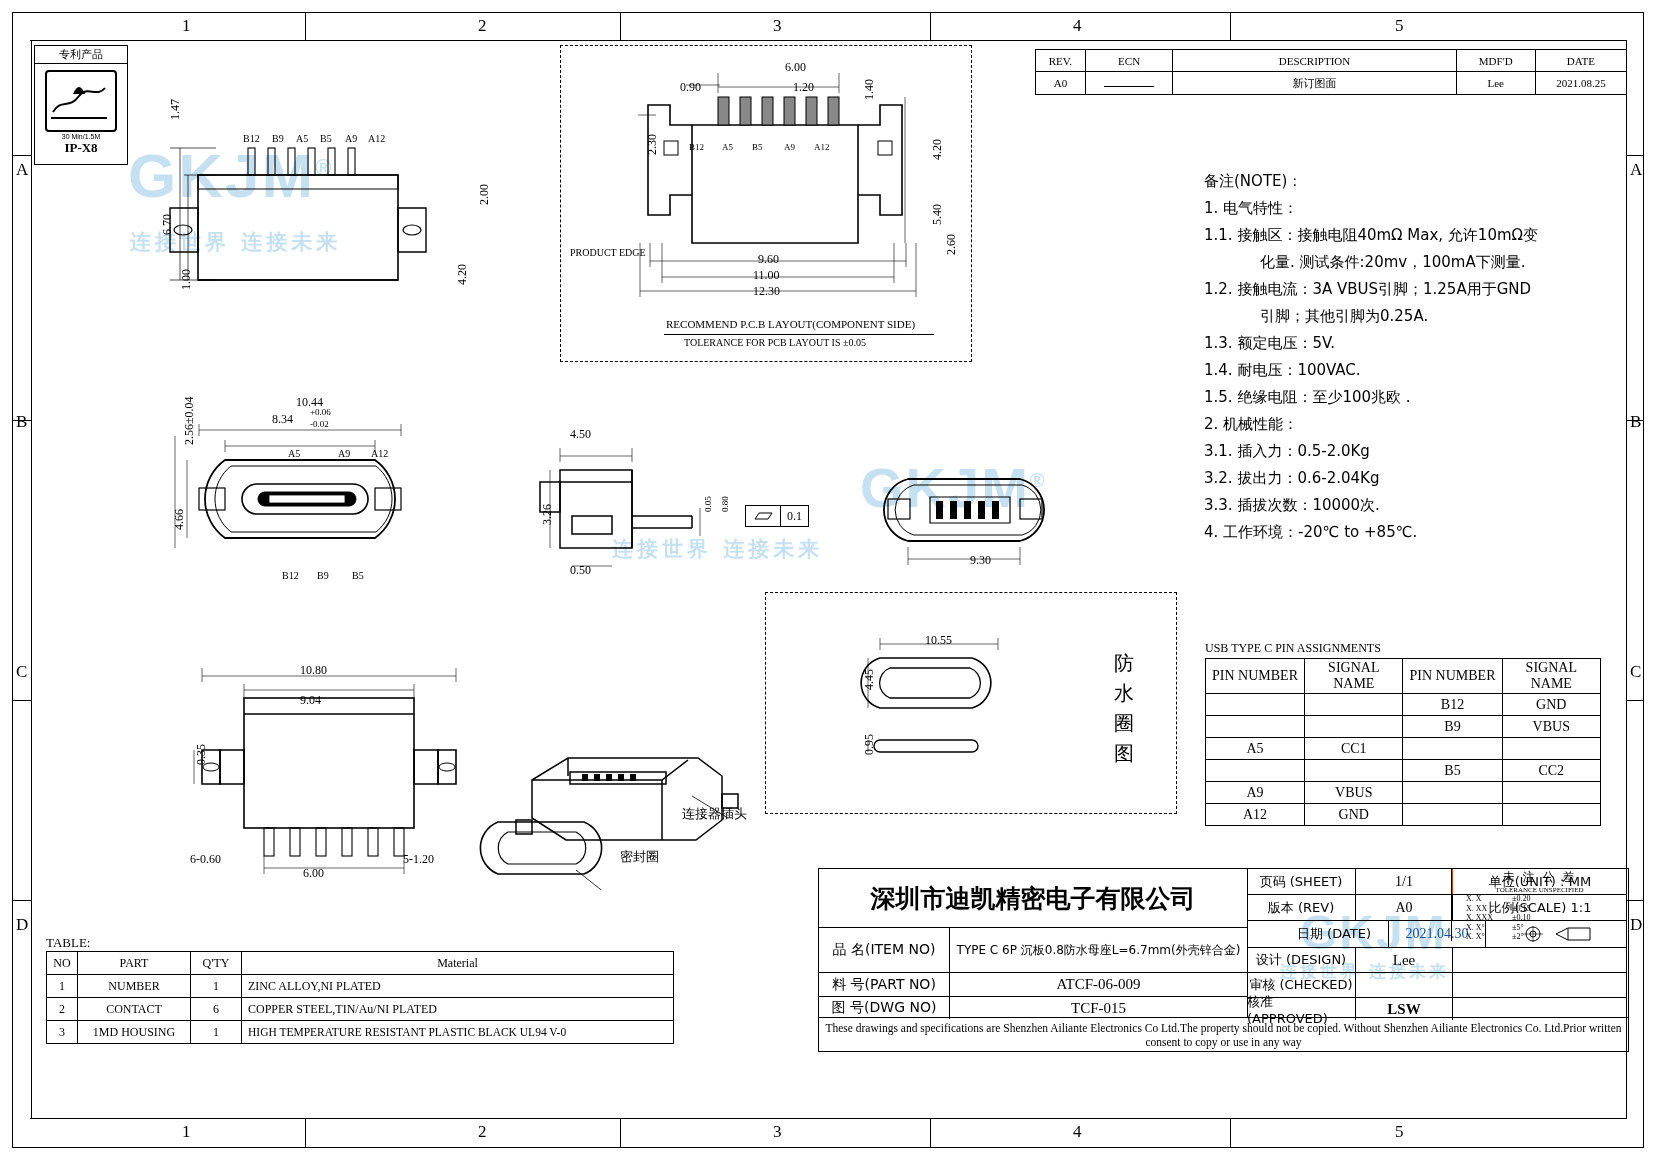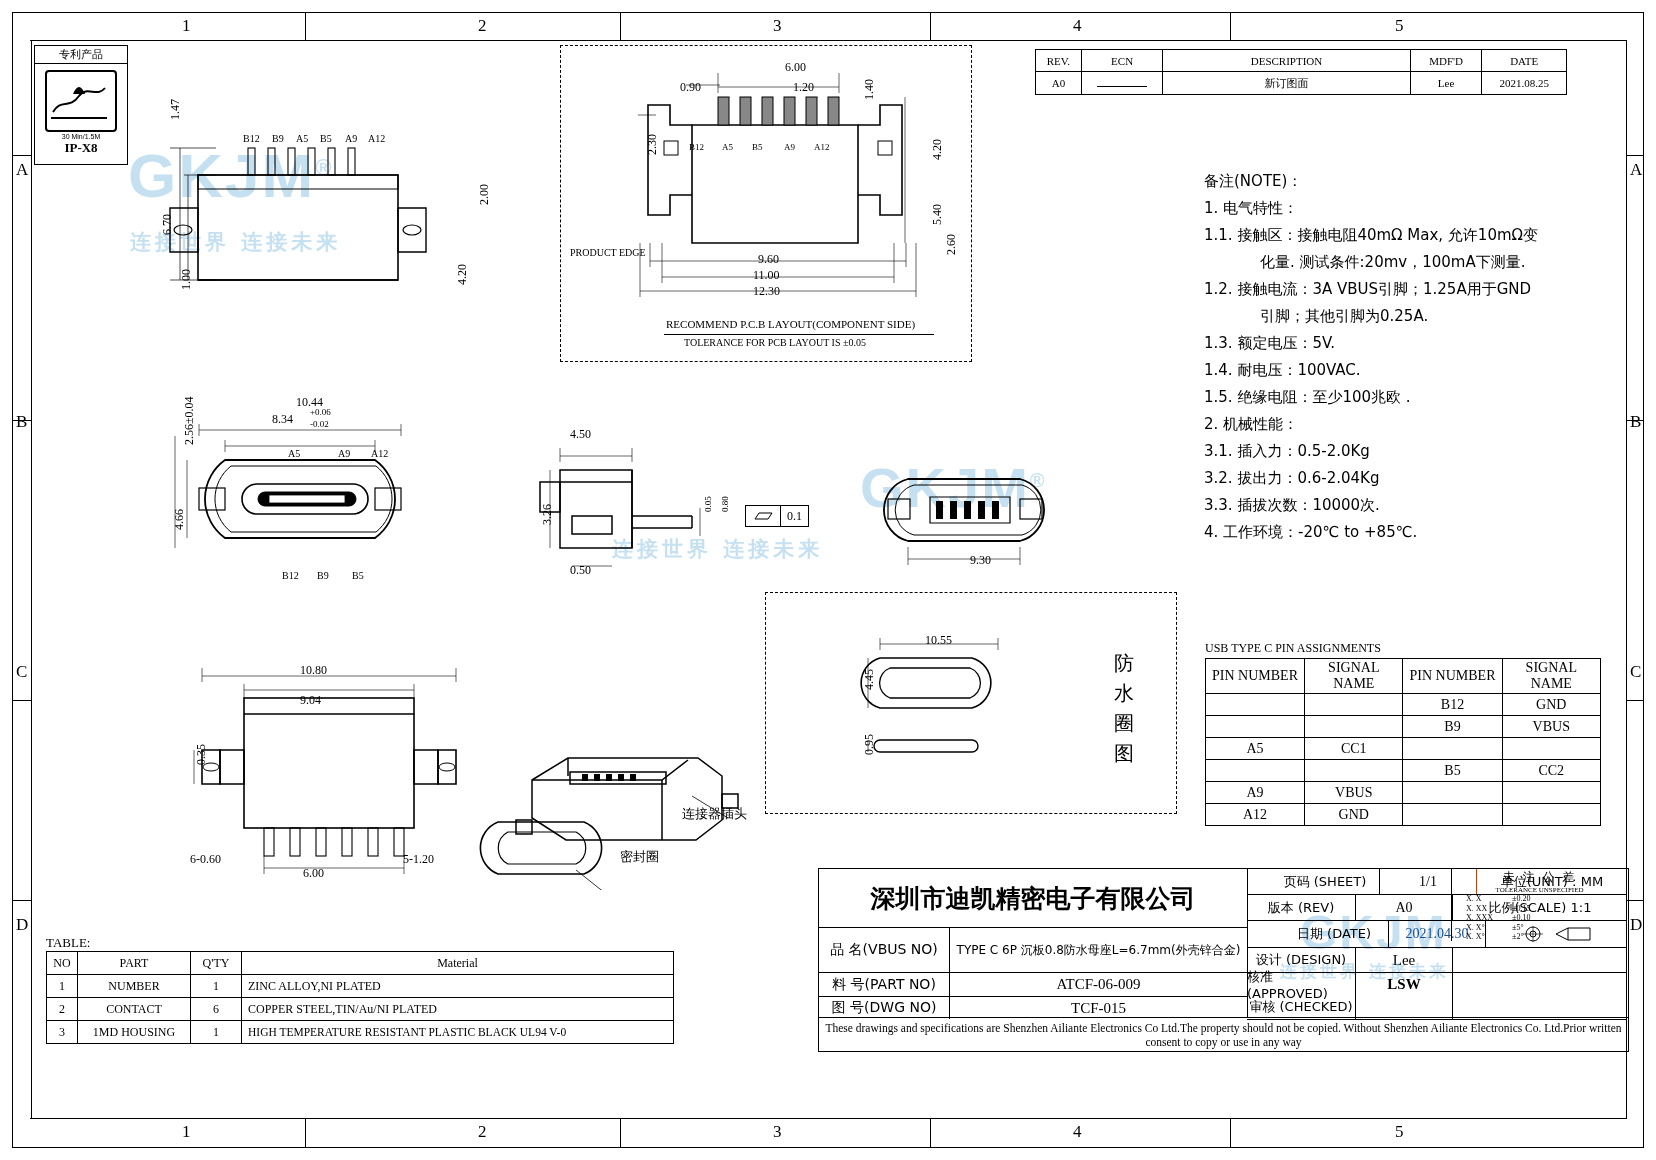--- a/index.html
+++ b/index.html
@@ -92,21 +92,21 @@
 
   <div class="wm" style="left:860px;top:455px;font-size:56px;letter-spacing:2px;">
     <span>GKJM</span><span style="font-size:20px;vertical-align:super;">®</span>
   </div>
   <div class="wm cn" style="left:612px;top:535px;font-size:21px;letter-spacing:4px;">连接世界 连接未来</div>
   <div class="wm" style="left:1300px;top:905px;font-size:48px;letter-spacing:2px;">
     <span>GKJM</span>
   </div>
   <div class="wm cn" style="left:1280px;top:960px;font-size:17px;letter-spacing:3px;">连接世界 连接未来</div>
 
-  <table class="abs mono" style="left:1035px;top:49px;width:532px;font-size:11px;text-align:center;">
+  <table class="abs mono" style="left:1035px;top:49px;width:592px;font-size:11px;text-align:center;">
     <tbody>
         <tr>
       <th style="width:48px;height:19px;">REV.</th>
       <th style="width:86px;">ECN</th>
       <th style="width:290px;">DESCRIPTION</th>
       <th style="width:78px;">MDF'D</th>
       <th style="width:90px;">DATE</th>
     </tr>
     <tr>
       <td style="height:20px;">A0</td>
@@ -497,35 +497,35 @@
       <td style="text-align:left;padding-left:6px;font-size:11.5px;">HIGH TEMPERATURE RESISTANT PLASTIC BLACK UL94 V-0</td>
     </tr>
   </tbody>
     </table>
 
   <div class="abs" style="left:818px;top:868px;width:809px;height:182px;border:1px solid #000;">
 
     <div class="abs" style="left:0;top:0;width:428px;height:148px;border-right:1px solid #000;">
       <div class="cn" style="height:58px;display:flex;align-items:center;justify-content:center;font-size:25px;font-weight:bold;border-bottom:1px solid #000;">深圳市迪凯精密电子有限公司</div>
       <div style="display:flex;height:44px;border-bottom:1px solid #000;">
-        <div class="cn" style="width:130px;border-right:1px solid #000;display:flex;align-items:center;justify-content:center;font-size:14px;">品 名(VBUS NO)</div>
+        <div class="cn" style="width:130px;border-right:1px solid #000;display:flex;align-items:center;justify-content:center;font-size:14px;">品 名(ITEM NO)</div>
         <div class="cn" style="flex:1;display:flex;align-items:center;justify-content:center;font-size:12px;line-height:16px;text-align:center;padding:0 4px;">TYPE C 6P 沉板0.8防水母座L=6.7mm(外壳锌合金)</div>
       </div>
       <div style="display:flex;height:23px;border-bottom:1px solid #000;">
         <div class="cn" style="width:130px;border-right:1px solid #000;display:flex;align-items:center;justify-content:center;font-size:14px;">料 号(PART NO)</div>
         <div class="mono" style="flex:1;display:flex;align-items:center;justify-content:center;font-size:15px;">ATCF-06-009</div>
       </div>
       <div style="display:flex;height:22px;">
         <div class="cn" style="width:130px;border-right:1px solid #000;display:flex;align-items:center;justify-content:center;font-size:14px;">图 号(DWG NO)</div>
         <div class="mono" style="flex:1;display:flex;align-items:center;justify-content:center;font-size:15px;">TCF-015</div>
       </div>
     </div>
 
     <div class="abs" style="left:428px;top:0;width:380px;height:148px;">
-      <div style="display:flex;height:25px;border-bottom:1px solid #000;padding-left:24px;">
+      <div style="display:flex;height:25px;border-bottom:1px solid #000;">
         <div class="cn" style="width:108px;border-right:1px solid #000;display:flex;align-items:center;justify-content:center;font-size:13px;">页码 (SHEET)</div>
         <div class="mono" style="width:96px;border-right:1px solid #c2410c;display:flex;align-items:center;justify-content:center;font-size:14px;">1/1</div>
         <div class="cn" style="flex:1;display:flex;align-items:center;justify-content:center;font-size:13px;">单位(UNIT)：MM</div>
       </div>
       <div style="display:flex;height:25px;border-bottom:1px solid #000;">
         <div class="cn" style="width:108px;border-right:1px solid #000;display:flex;align-items:center;justify-content:center;font-size:13px;">版本 (REV)</div>
         <div class="mono" style="width:96px;border-right:1px solid #000;display:flex;align-items:center;justify-content:center;font-size:14px;">A0</div>
         <div class="cn" style="flex:1;display:flex;align-items:center;justify-content:center;font-size:13px;">比例(SCALE) 1:1</div>
       </div>
       <div style="display:flex;height:26px;border-bottom:1px solid #000;">
@@ -566,28 +566,28 @@
                 <span style="width:46px;">X. X°</span>
                 <span>±5°</span>
               </div>
             <div style="display:flex;">
                 <span style="width:46px;">X. X°</span>
                 <span>±2°</span>
               </div>
           </div>
         </div>
       </div>
+      <div style="display:flex;height:24px;border-bottom:1px solid #000;">
+        <div class="cn" style="width:108px;border-right:1px solid #000;display:flex;align-items:center;justify-content:center;font-size:13px;">审核 (CHECKED)</div>
+        <div class="mono" style="width:96px;border-right:1px solid #000;display:flex;align-items:center;justify-content:center;font-size:14px;"></div>
+        <div style="flex:1;"></div>
+      </div>
       <div style="display:flex;height:22px;">
         <div class="cn" style="width:108px;border-right:1px solid #000;display:flex;align-items:center;justify-content:center;font-size:13px;">核准 (APPROVED)</div>
         <div class="mono" style="width:96px;border-right:1px solid #000;display:flex;align-items:center;justify-content:center;font-size:15px;font-weight:bold;">LSW</div>
         <div style="flex:1;"></div>
       </div>
-      <div style="display:flex;height:24px;border-bottom:1px solid #000;">
-        <div class="cn" style="width:108px;border-right:1px solid #000;display:flex;align-items:center;justify-content:center;font-size:13px;">审核 (CHECKED)</div>
-        <div class="mono" style="width:96px;border-right:1px solid #000;display:flex;align-items:center;justify-content:center;font-size:14px;"></div>
-        <div style="flex:1;"></div>
-      </div>
     </div>
 
     <div class="abs mono" style="left:0;top:148px;width:809px;height:34px;border-top:1px solid #000;box-sizing:border-box;display:flex;align-items:center;justify-content:center;text-align:center;font-size:11.5px;line-height:14px;padding:0 6px;">These drawings and specifications are Shenzhen Ailiante Electronics Co Ltd.The property should not be copied. Without Shenzhen Ailiante Electronics Co. Ltd.Prior written consent to copy or use in any way</div>
   </div>
 
 </div>
 
 </body></html>

